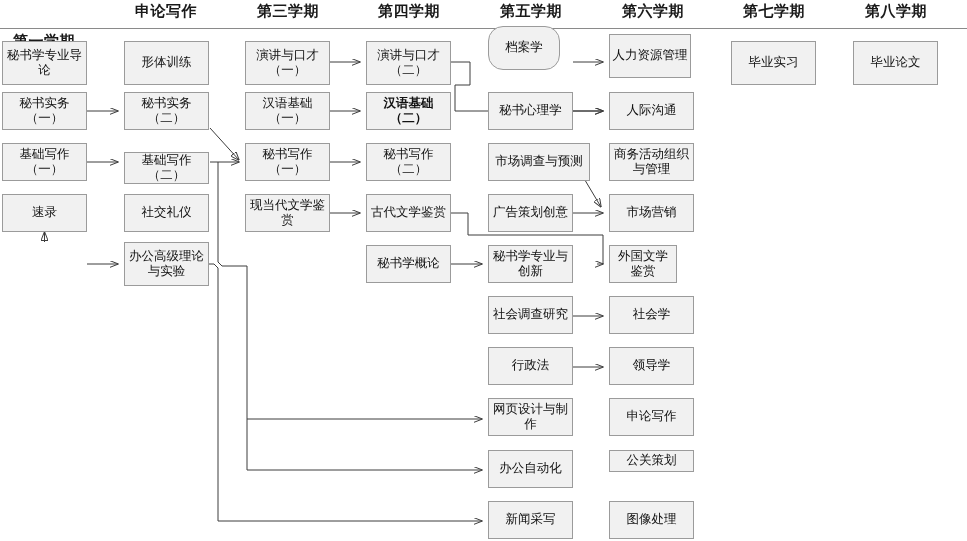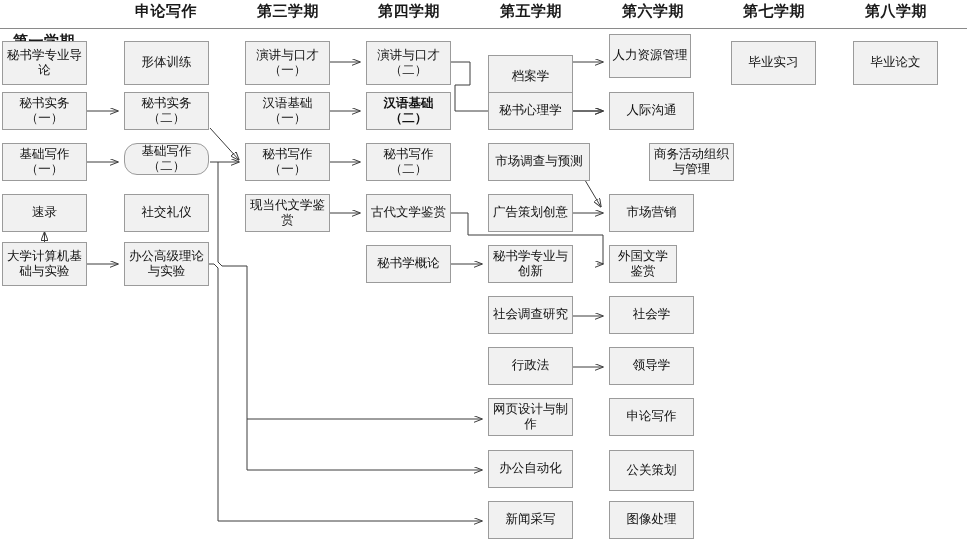--- a/index.html
+++ b/index.html
@@ -90,31 +90,28 @@
     </div>
   <div class="node" style="left:2px;top:92px;width:85px;height:38px;">
       <span>秘书实务（一）</span>
     </div>
   <div class="node" style="left:2px;top:143px;width:85px;height:38px;">
       <span>基础写作（一）</span>
     </div>
   <div class="node" style="left:2px;top:194px;width:85px;height:38px;">
       <span>速录</span>
     </div>
-  <div class="node" style="left:2px;top:242px;width:85px;height:44px;">
-      <span>大学计算机基础与实验</span>
-    </div>
 
   <div class="node" style="left:124px;top:41px;width:85px;height:44px;">
       <span>形体训练</span>
     </div>
   <div class="node" style="left:124px;top:92px;width:85px;height:38px;">
       <span>秘书实务（二）</span>
     </div>
-  <div class="node" style="left:124px;top:143px;width:85px;height:32px;border-radius:13px;">
+  <div class="node" style="left:124px;top:152px;width:85px;height:32px;">
       <span>基础写作（二）</span>
     </div>
   <div class="node" style="left:124px;top:194px;width:85px;height:38px;">
       <span>社交礼仪</span>
     </div>
   <div class="node" style="left:124px;top:242px;width:85px;height:44px;">
       <span>办公高级理论与实验</span>
     </div>
 
   <div class="node" style="left:245px;top:41px;width:85px;height:44px;">
@@ -139,21 +136,21 @@
   <div class="node" style="left:366px;top:143px;width:85px;height:38px;">
       <span>秘书写作（二）</span>
     </div>
   <div class="node" style="left:366px;top:194px;width:85px;height:38px;">
       <span>古代文学鉴赏</span>
     </div>
   <div class="node" style="left:366px;top:245px;width:85px;height:38px;">
       <span>秘书学概论</span>
     </div>
 
-  <div class="node" style="left:488px;top:55px;width:85px;height:44px;">
+  <div class="node" style="left:488px;top:26px;width:72px;height:44px;border-radius:15px;">
       <span>档案学</span>
     </div>
   <div class="node" style="left:488px;top:92px;width:85px;height:38px;">
       <span>秘书心理学</span>
     </div>
   <div class="node" style="left:488px;top:143px;width:102px;height:38px;justify-content:center;">
       <span>市场调查与预测</span>
     </div>
   <div class="node" style="left:488px;top:194px;width:85px;height:38px;">
       <span>广告策划创意</span>
@@ -176,39 +173,39 @@
   <div class="node" style="left:488px;top:501px;width:85px;height:38px;">
       <span>新闻采写</span>
     </div>
 
   <div class="node" style="left:609px;top:34px;width:82px;height:44px;">
       <span>人力资源管理</span>
     </div>
   <div class="node" style="left:609px;top:92px;width:85px;height:38px;">
       <span>人际沟通</span>
     </div>
-  <div class="node" style="left:609px;top:143px;width:85px;height:38px;margin-left:40px;">
+  <div class="node" style="left:609px;top:143px;width:85px;height:38px;">
       <span>商务活动组织与管理</span>
     </div>
   <div class="node" style="left:609px;top:194px;width:85px;height:38px;">
       <span>市场营销</span>
     </div>
   <div class="node" style="left:609px;top:245px;width:68px;height:38px;">
       <span>外国文学鉴赏</span>
     </div>
   <div class="node" style="left:609px;top:296px;width:85px;height:38px;">
       <span>社会学</span>
     </div>
   <div class="node" style="left:609px;top:347px;width:85px;height:38px;">
       <span>领导学</span>
     </div>
   <div class="node" style="left:609px;top:398px;width:85px;height:38px;">
       <span>申论写作</span>
     </div>
-  <div class="node" style="left:609px;top:450px;width:85px;height:41px;">
+  <div class="node" style="left:609px;top:450px;width:85px;height:22px;">
       <span>公关策划</span>
     </div>
   <div class="node" style="left:609px;top:501px;width:85px;height:38px;">
       <span>图像处理</span>
     </div>
 
   <div class="node" style="left:731px;top:41px;width:85px;height:44px;">
       <span>毕业实习</span>
     </div>
   <div class="node" style="left:853px;top:41px;width:85px;height:44px;">

